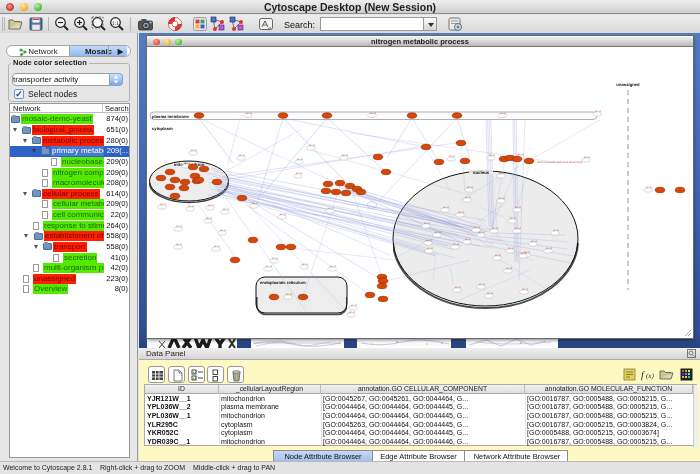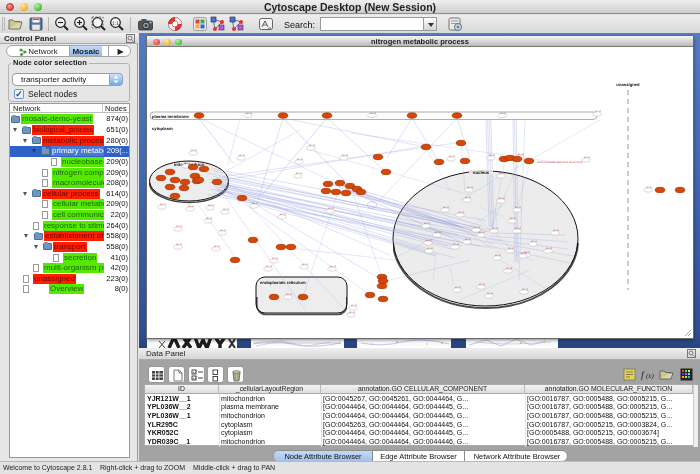--- a/index.html
+++ b/index.html
@@ -38,29 +38,29 @@
 .doc{position:absolute;top:1px;width:6px;height:8px;background:#fff;border:0.5px solid #999;border-radius:0.5px}
 
 #desktop{left:139px;top:33px;width:561px;height:315px;background:linear-gradient(180deg,#547cc2 0%,#4168b0 45%,#2f4f92 95%,#28437c 100%)}
 #netwin{left:8px;top:3px;width:546px;height:302px;background:#fff;box-shadow:1px 2px 3px rgba(0,0,20,0.45);outline:1px solid #6b6b6b;outline-offset:0}
 #nettb{left:0;top:0;width:546px;height:11px;background:linear-gradient(#f7f7f7,#b9b9b9);border-bottom:1px solid #777}
 #nettb .t{width:100%;text-align:center;font-size:7.5px;font-weight:bold;color:#222;top:1px}
 .ntl{width:6.5px;height:6.5px;border-radius:50%;top:2.5px}
 #netcanvas{left:0;top:11px;width:546px;height:291px;overflow:hidden}
 .sliver{top:302px;height:13px;background:linear-gradient(#9a9a9a,#f5f5f5 35%,#fff)}
 
-#datapanel{left:139px;top:348px;width:561px;height:113px;background:#a3a3a3}
+#datapanel{left:139px;top:348px;width:561px;height:113px;background:#fef9c3}
 #dphead{left:0;top:0;width:561px;height:12px;background:linear-gradient(#f0f0f0,#d4d4d4);border-bottom:1px solid #aaa}
 #dphead .t{left:7px;top:1px;font-size:8px;color:#222}
 .dpbtn{top:18px;width:17px;height:17px;background:#fff;border:1px solid #999;border-radius:3px}
 #dptable{left:5px;top:36px;width:553px;height:62px;background:#fff;border:1px solid #aaa}
 .dph{top:0;height:9px;background:linear-gradient(#f2f2f2,#ddd);border-right:1px solid #bbb;border-bottom:1px solid #aaa;font-size:6.8px;color:#222;text-align:center;line-height:8.5px;overflow:hidden}
 .dcell{position:absolute;font-size:7px;color:#111;line-height:8.7px;white-space:nowrap;overflow:hidden}
 
-#btabs{left:134px;top:102px;width:295px;height:12px;background:#fff;border:1px solid #8e8e8e;border-radius:6px;overflow:hidden;font-size:7.5px}
+#btabs{left:134px;top:102px;width:295px;height:12px;background:#fff;border:1px solid #8e8e8e;border-radius:0;overflow:hidden;font-size:7.5px}
 #btabs .seg{top:0;height:12px;line-height:12px;text-align:center;color:#111}
 
 #status{left:0;top:461px;width:700px;height:13px;background:#e3e3e3;border-top:1px solid #b9b9b9;font-size:7px;color:#222}
 #status span{position:absolute;top:2px}
 </style></head>
 <body>
 <div id="app">
 <div id="titlebar" class="abs">
  <div class="tl abs" style="left:6px;background:radial-gradient(circle at 35% 30%,#ff9d95,#ec5548 60%,#c33a2e);border:0.5px solid #b5372b"></div>
  <div class="tl abs" style="left:20px;background:radial-gradient(circle at 35% 30%,#ffe9a8,#f6b73c 60%,#d1922a)"></div>
@@ -156,55 +156,47 @@
       <div class="ticon abs" style="left:447px;top:1px"><svg width="16" height="16" viewBox="0 0 16 16">
           <rect x="2" y="2" width="11" height="12" rx="1.5" fill="#e9e9e9" stroke="#666" stroke-width="0.9"></rect>
           <line x1="4" y1="5" x2="11" y2="5" stroke="#888" stroke-width="0.8"></line>
           <line x1="4" y1="7.5" x2="11" y2="7.5" stroke="#888" stroke-width="0.8"></line>
           <circle cx="11" cy="11" r="3.5" fill="#cde" stroke="#456" stroke-width="0.8"></circle>
           <line x1="11" y1="9.5" x2="11" y2="12.5" stroke="#456" stroke-width="0.8"></line>
           <line x1="9.5" y1="11" x2="12.5" y2="11" stroke="#456" stroke-width="0.8"></line>
         </svg></div>
     </div>
 <div id="cpanel" class="abs">
- <div id="cphead" class="abs">
-        <div class="t abs">Control Panel</div>
-   <svg class="abs" style="right:3px;top:1px" width="9" height="9">
-          <rect x="0.5" y="0.5" width="8" height="8" fill="none" stroke="#777"></rect>
-          <circle cx="4" cy="4" r="2" fill="none" stroke="#777"></circle>
-          <line x1="5.5" y1="5.5" x2="7.5" y2="7.5" stroke="#777"></line>
-        </svg>
- </div>
  <div id="tabs" class="abs">
    <div class="seg abs" style="left:0;width:62px">
      <svg class="abs" style="left:12px;top:2px" width="8" height="8">
             <circle cx="2" cy="2" r="1.5" fill="#3aaa35"></circle>
             <circle cx="6" cy="4" r="1.5" fill="#3aaa35"></circle>
             <circle cx="2.5" cy="6.5" r="1.5" fill="#3aaa35"></circle>
             <line x1="2" y1="2" x2="6" y2="4" stroke="#666" stroke-width="0.7"></line>
             <line x1="6" y1="4" x2="2.5" y2="6.5" stroke="#666" stroke-width="0.7"></line>
           </svg>
      <span style="margin-left:10px">Network</span></div>
-   <div class="seg abs" id="mosaic" style="left:62px;width:33px;border-left:1px solid #a5a5a5">Mosaic</div>
+   <div class="seg abs" id="mosaic" style="left:62px;width:58px;border-left:1px solid #a5a5a5">Mosaic</div>
    <div class="seg abs" style="left:101px;width:24px;border-left:1px solid #a5a5a5">▶</div>
  </div>
  <div id="groupbox" class="abs"></div>
  <div id="grouplabel" class="abs">Node color selection</div>
- <div id="combo" class="abs"><span style="margin-left:8px">transporter activity</span>
+ <div id="combo" class="abs"><span style="margin-left:0">transporter activity</span>
    <div id="combobtn" class="abs"><svg width="12" height="11">
             <path d="M6 1.5 L8.5 4.5 L3.5 4.5 Z" fill="#fff"></path>
             <path d="M6 9.5 L8.5 6.5 L3.5 6.5 Z" fill="#fff"></path>
           </svg></div>
  </div>
  <div id="cbx" class="abs">✓</div>
       <div id="cbxl" class="abs">Select nodes</div>
  <div id="tree" class="abs">
   <div id="treehead" class="abs">
           <span style="position:absolute;left:3px">Network</span>
-          <span style="position:absolute;left:95px">Nodes</span>
+          <span style="position:absolute;left:95px">Search</span>
           <div style="position:absolute;left:92px;top:0;width:1px;height:9px;background:#ccc"></div>
         </div>
   <div class="trow abs" style="top:10.4px;">
           <div class="fold" style="left:1px"></div>
           <div class="lbl g" style="left:11px;max-width:83px;">mosaic-demo-yeast</div>
           <div class="num" style="">874(0)</div>
         </div>
         <div class="trow abs" style="top:21.0px;">
           <div class="exp" style="left:3px;"></div>
           <div class="fold" style="left:12px"></div>
@@ -281,21 +273,21 @@
           <div class="lbl g" style="left:33px;max-width:61px;">multi-organism pro</div>
           <div class="num" style="">42(0)</div>
         </div>
         <div class="trow abs" style="top:169.7px;">
           <div class="doc" style="left:13px"></div>
           <div class="lbl r" style="left:23px;max-width:71px;">unassigned</div>
           <div class="num" style="">223(0)</div>
         </div>
         <div class="trow abs" style="top:180.3px;">
           <div class="doc" style="left:13px"></div>
-          <div class="lbl g" style="left:23px;max-width:71px;margin-left:16px;">Overview</div>
+          <div class="lbl g" style="left:23px;max-width:71px;">Overview</div>
           <div class="num" style="">8(0)</div>
         </div>
  </div>
 </div>
 <div id="desktop" class="abs">
  <div class="sliver abs" style="left:8px;width:90px">
         <svg width="90" height="13" style="position:absolute;left:0;top:0">
           <path d="M22 13 L27 2 L32 13" stroke="#1e1e1e" stroke-width="3.4" fill="none"></path>
           <path d="M36 2 L44 13 M44 2 L36 13" stroke="#1e1e1e" stroke-width="3.4" fill="none"></path>
           <path d="M48 2 L52 13 L56 5 L60 13 L64 2" stroke="#1e1e1e" stroke-width="3.4" fill="none"></path>

